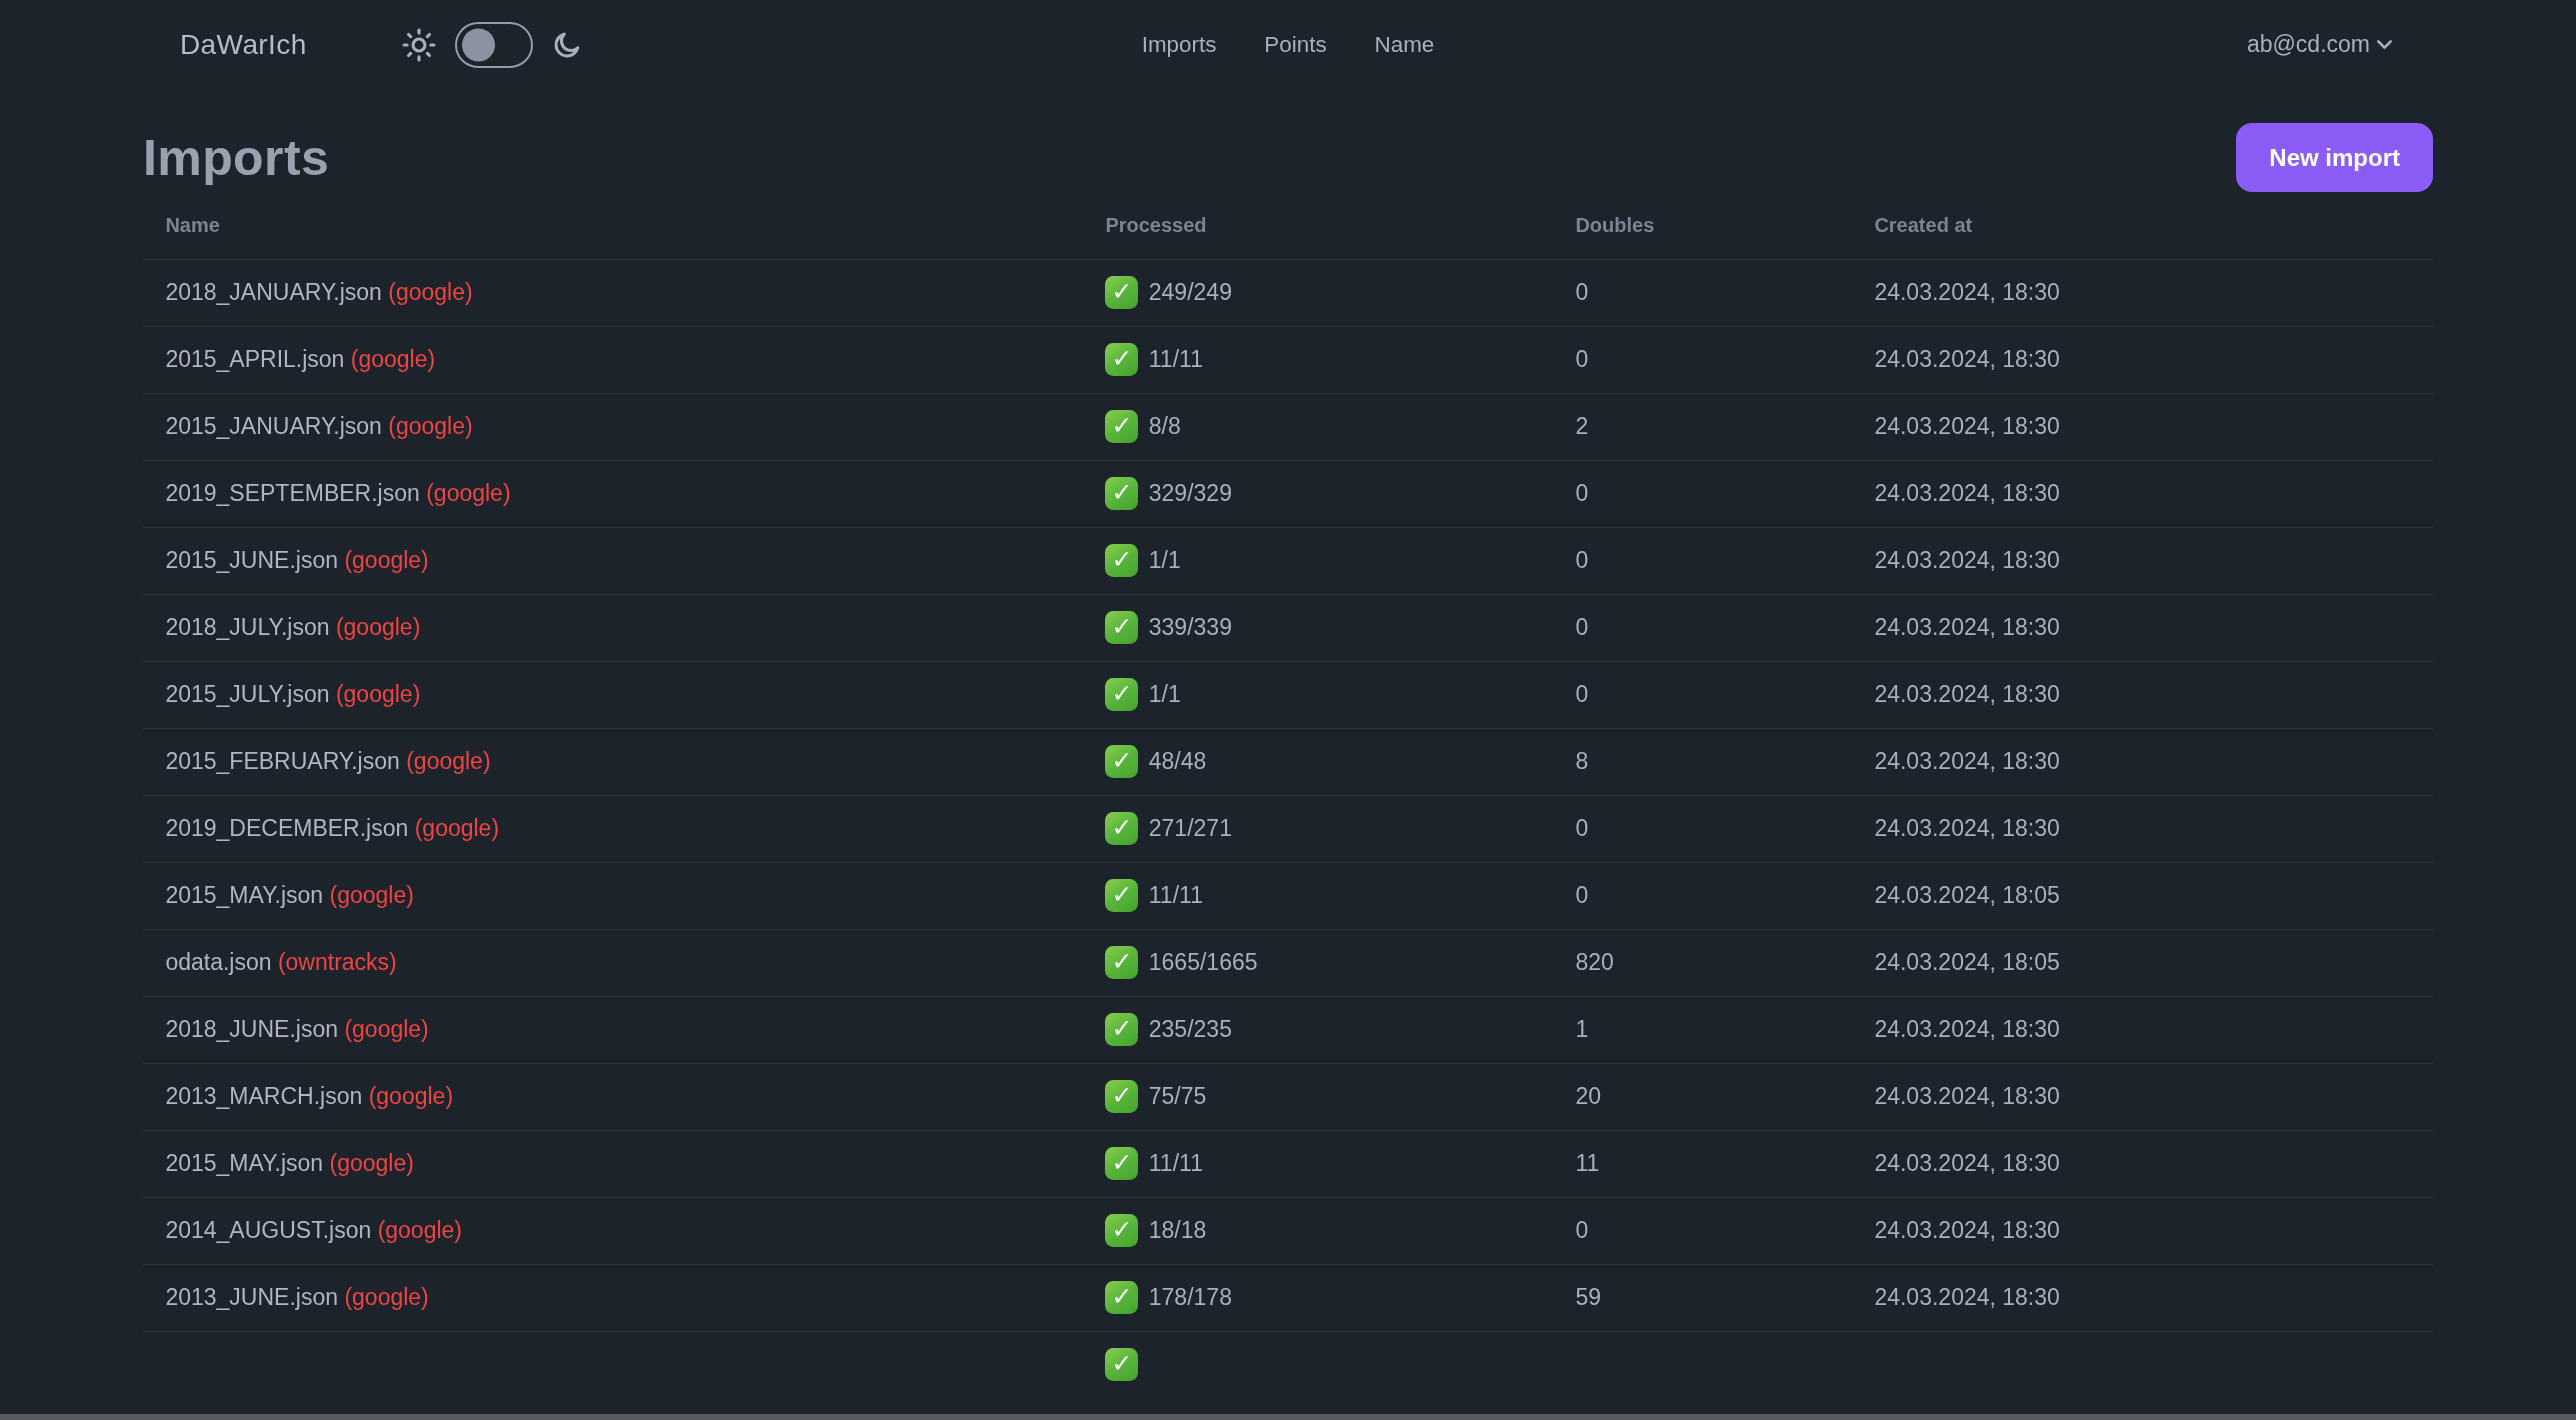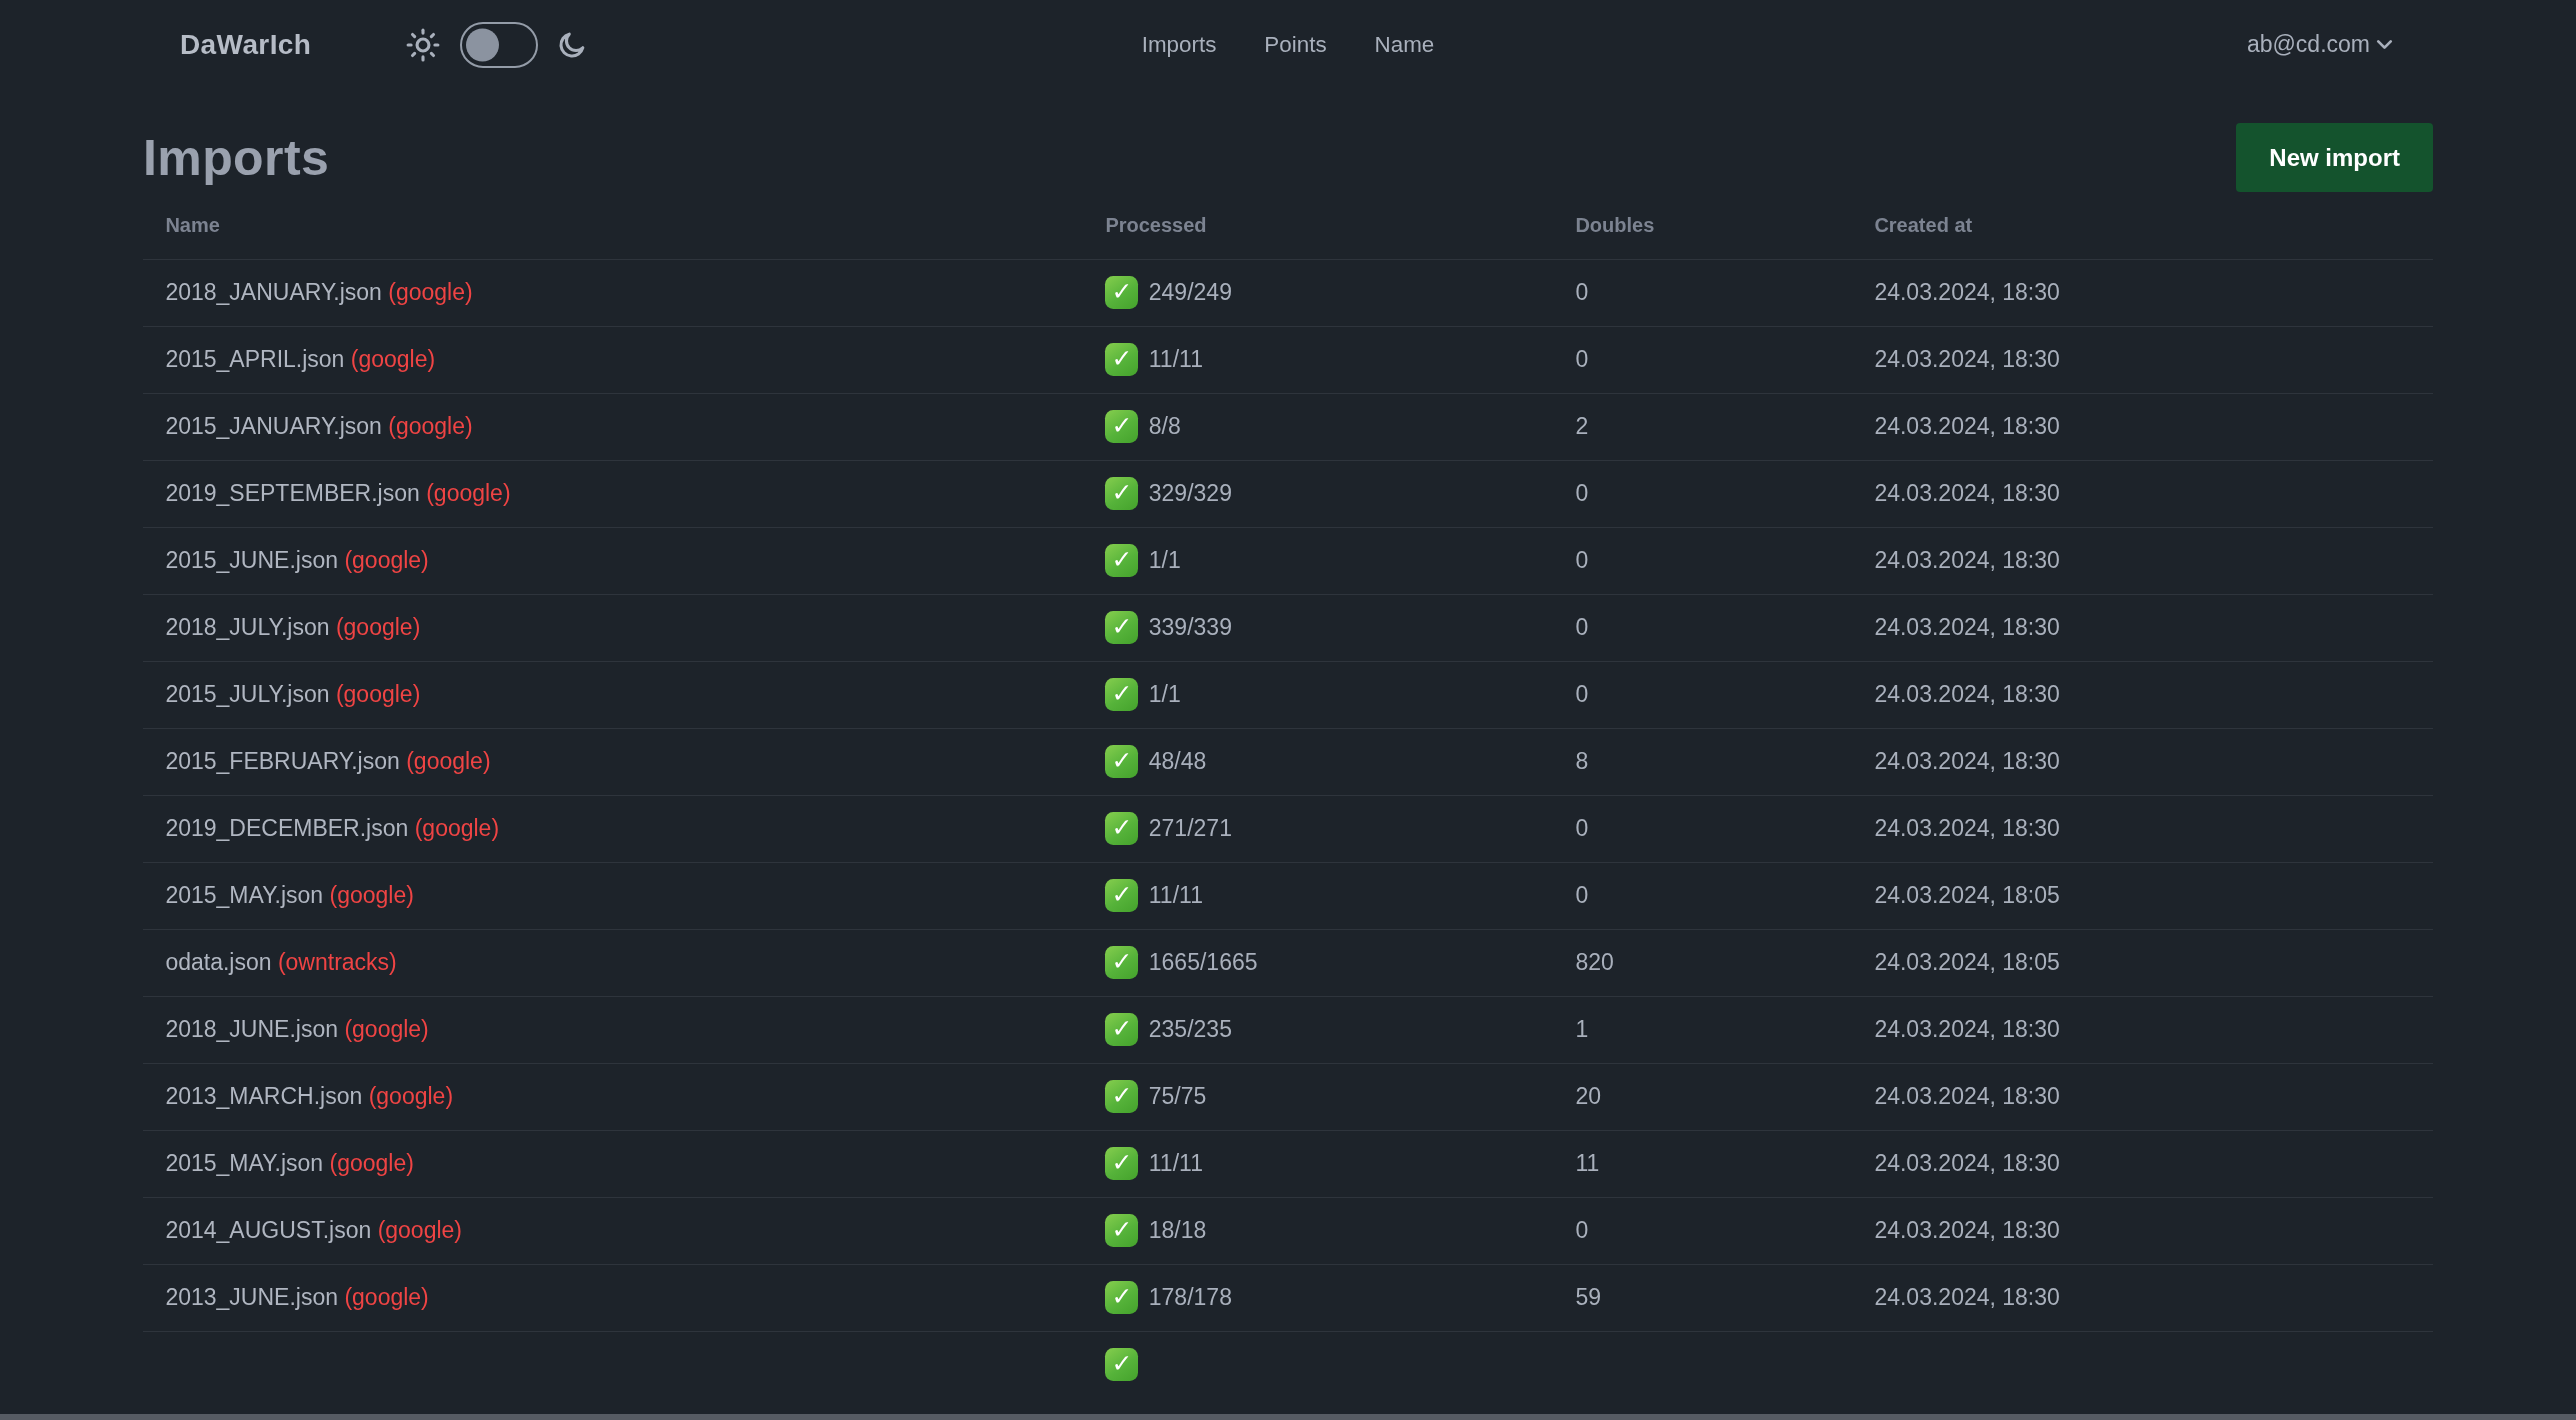--- a/index.html
+++ b/index.html
@@ -14,21 +14,21 @@
   
   .navbar {
     height:89px;
     padding:0 179px 0 180px;
     display:flex;
     align-items:center;
     position:relative;
   }
   .brand {
     font-size:28px;
-    font-weight:700;
+    font-weight:400;
     color:#b6bcc6;
     letter-spacing:0.4px;
   }
   .theme-group {
     display:flex;
     align-items:center;
     gap:19.4px;
     margin-left:95px;
   }
   .toggle {
@@ -76,24 +76,24 @@
     align-items:center;
     justify-content:space-between;
   }
   .page-title {
     font-size:50px;
     font-weight:700;
     color:#9aa1ae;
     letter-spacing:0.4px;
   }
   .btn-primary {
-    background:#14532d;
+    background:#8b5cf6;
     color:#ffffff;
     border:none;
-    border-radius:4px;
+    border-radius:16px;
     height:69px;
     padding:0 33px;
     font-size:24px;
     font-weight:600;
     font-family:inherit;
     cursor:pointer;
   }
 
   
   table { width:100%; border-collapse:collapse; table-layout:fixed; }

